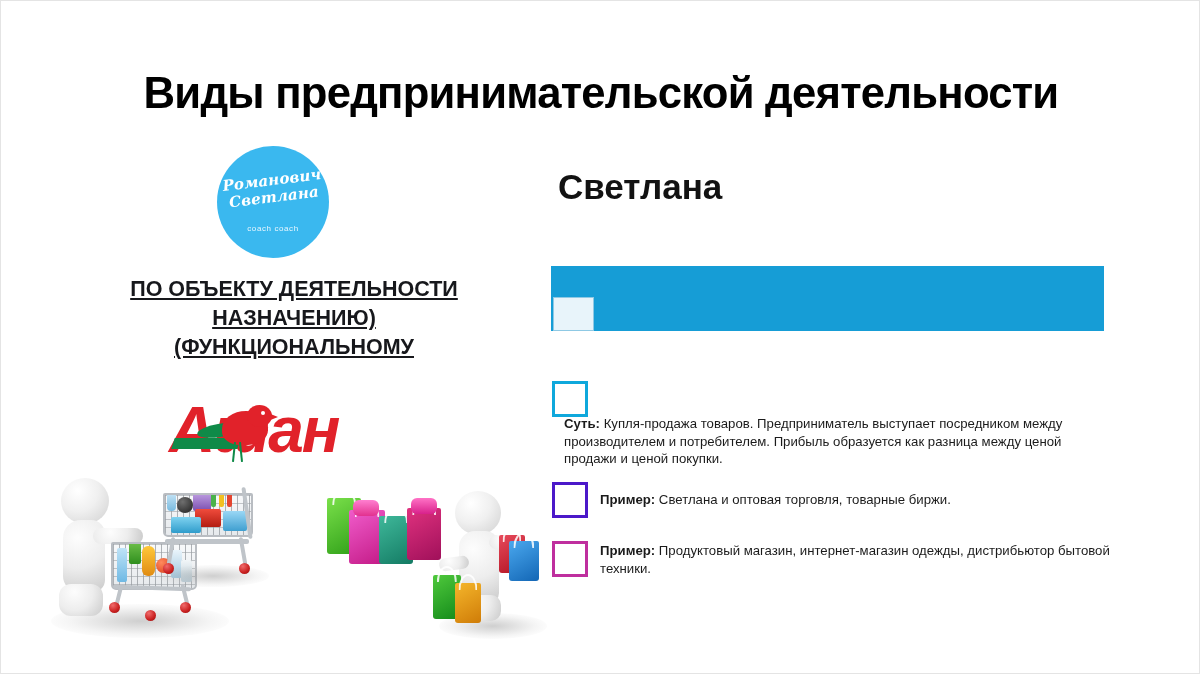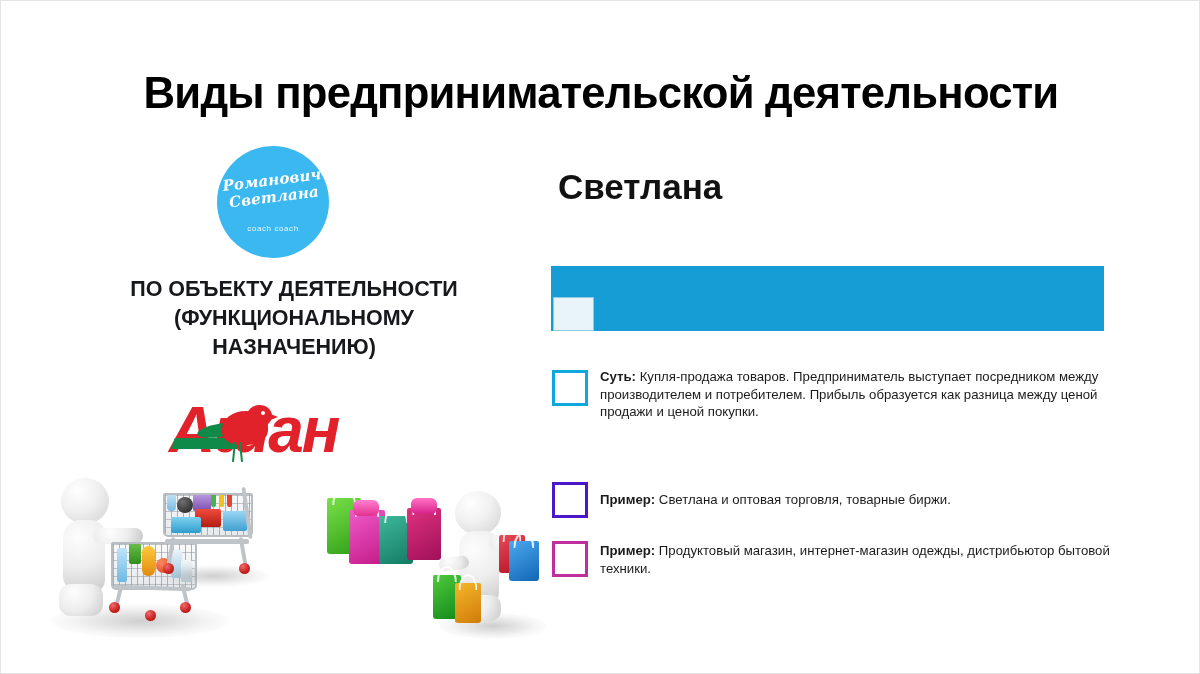--- a/index.html
+++ b/index.html
@@ -79,21 +79,21 @@
     position: absolute;
     left: 40px;
     top: 274px;
     width: 506px;
     text-align: center;
     font-size: 21.5px;
     font-weight: 700;
     line-height: 29px;
     color: #17181c;
   }
-  .left-heading span { display: block; }
+  .left-heading span { display: block; text-decoration: underline; }
 
   
   .auchan {
     position: absolute;
     left: 168px;
     top: 395px;
     width: 240px;
     height: 72px;
   }
   .auchan-word {
@@ -290,21 +290,21 @@
 
   .bullet-text {
     flex: 1 1 auto;
     margin-left: 12px;
     font-size: 13.2px;
     line-height: 17.6px;
     color: #1b1b1b;
   }
   .bullet-text b { font-weight: 700; }
 
-  #b1 { top: 369px; }
+  #b1 { top: 380px; flex-direction: column; }
   #b2 { top: 481px; }
   #b3 { top: 540px; }
   #b1 .bullet-text { margin-top: -2px; }
   #b2 .bullet-text { margin-top: 9px; }
   #b3 .bullet-text { margin-top: 1px; }
 </style>
 </head>
 <body>
 
 <div class="slide">
@@ -314,22 +314,22 @@
   <div class="logo-badge">
     <div class="logo-script">
       <span class="l1">Романович</span>
       <span class="l2">Светлана</span>
     </div>
     <div class="logo-sub">coach coach</div>
   </div>
 
   <div class="left-heading">
     <span>ПО ОБЪЕКТУ ДЕЯТЕЛЬНОСТИ</span>
+    <span>НАЗНАЧЕНИЮ)</span>
     <span>(ФУНКЦИОНАЛЬНОМУ</span>
-    <span>НАЗНАЧЕНИЮ)</span>
   </div>
 
   <div class="auchan">
     <div class="auchan-word">Aшан</div>
     <div class="auchan-stroke"></div>
     <div class="auchan-bird-wing"></div>
     <div class="auchan-bird-body"></div>
     <div class="auchan-bird-head"></div>
     <div class="auchan-bird-beak"></div>
     <div class="auchan-bird-eye"></div>

